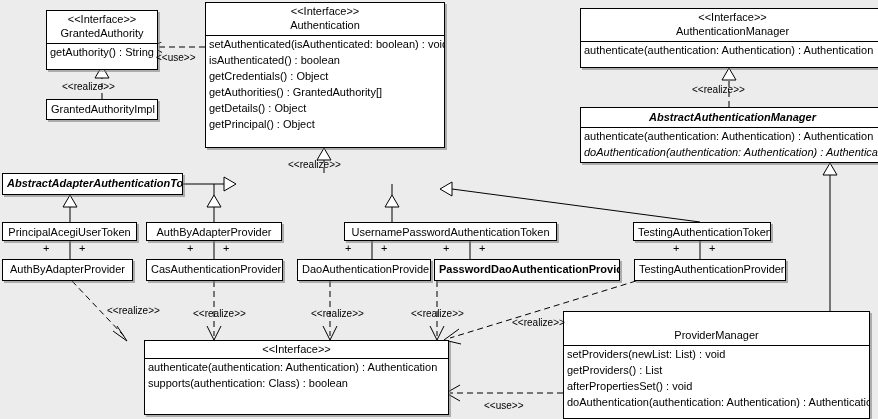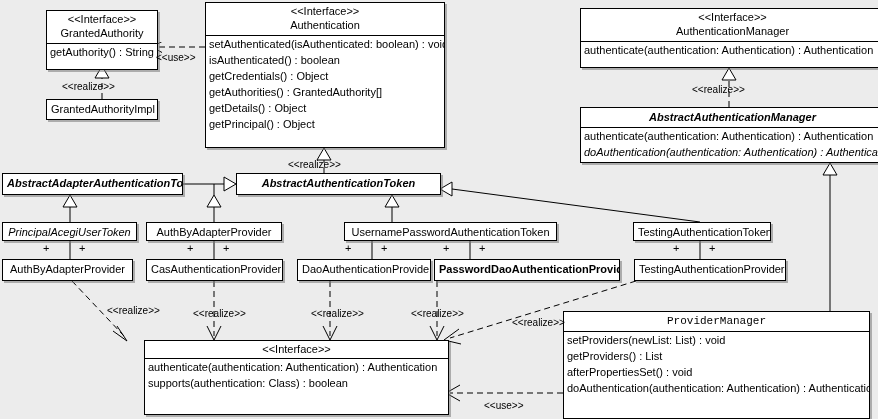--- a/index.html
+++ b/index.html
@@ -178,25 +178,22 @@
     <div class="ops">
       <div class="op">authenticate(authentication: Authentication) : Authentication</div>
       <div class="op abs">doAuthentication(authentication: Authentication) : Authentication</div>
     </div>
   </div>
 
   <div class="cls simple" style="left:2px;top:173px;width:181px;height:22px;">
     <div class="name abs">AbstractAdapterAuthenticationToken</div>
   </div>
 
-  <div class="cls simple" style="left:236px;top:173px;width:205px;height:22px;">
-    <div class="name abs">AbstractAuthenticationToken</div>
-  </div>
-
-  <div class="cls simple" style="left:2px;top:222px;width:135px;height:19px;font-style:italic;">
+
+  <div class="cls simple" style="left:2px;top:222px;width:135px;height:19px;">
     <div class="name">PrincipalAcegiUserToken</div>
   </div>
 
   <div class="cls simple" style="left:146px;top:222px;width:136px;height:19px;">
     <div class="name">AuthByAdapterProvider</div>
   </div>
 
   <div class="cls simple" style="left:344px;top:222px;width:213px;height:19px;">
     <div class="name">UsernamePasswordAuthenticationToken</div>
   </div>
@@ -230,21 +227,21 @@
       <div class="stereo">&lt;&lt;Interface&gt;&gt;</div>
     </div>
     <div class="divider"></div>
     <div class="ops">
       <div class="op">authenticate(authentication: Authentication) : Authentication</div>
       <div class="op">supports(authentication: Class) : boolean</div>
     </div>
   </div>
 
   <div class="cls" style="left:563px;top:311px;width:307px;height:108px;">
-    <div class="hdr" style="padding-top:2px;font-family:Liberation Mono, monospace;">
+    <div class="hdr" style="padding-top:16px;">
       <div class="name">ProviderManager</div>
     </div>
     <div class="divider"></div>
     <div class="ops">
       <div class="op">setProviders(newList: List) : void</div>
       <div class="op">getProviders() : List</div>
       <div class="op">afterPropertiesSet() : void</div>
       <div class="op">doAuthentication(authentication: Authentication) : Authentication</div>
     </div>
   </div>

